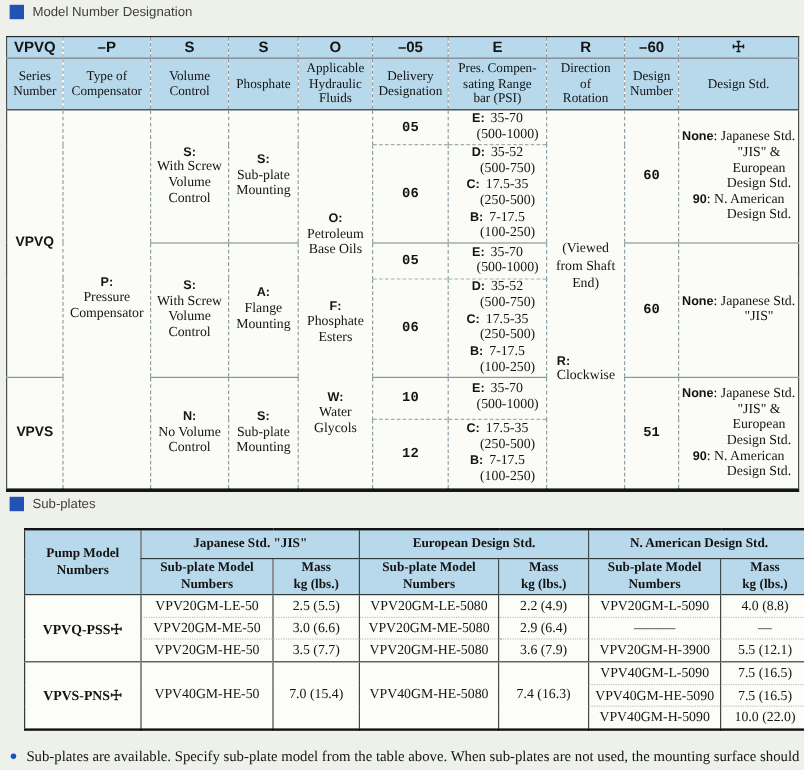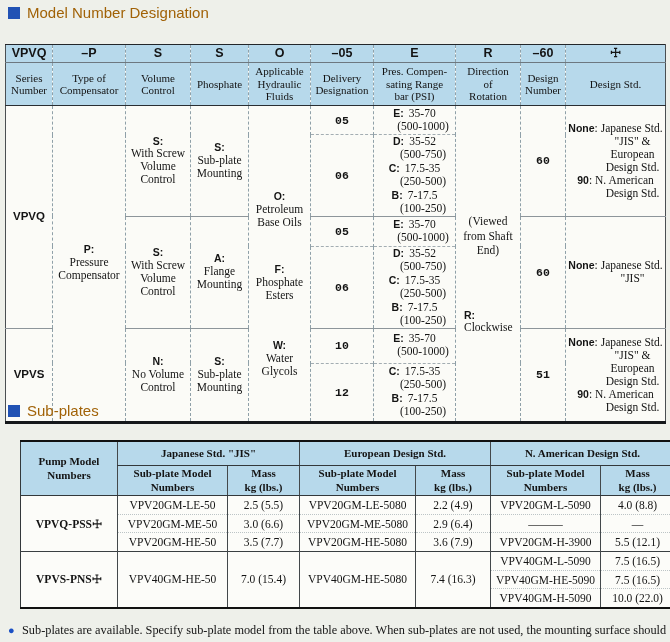--- a/index.html
+++ b/index.html
@@ -1,28 +1,28 @@
 <!DOCTYPE html>
 <html><head>
 <meta charset="utf-8">
 <style>
   html,body{margin:0;padding:0;}
   .page{position:relative;width:670px;height:642px;background:#eef0ea;overflow:hidden;
         font-family:"Liberation Serif",serif;color:#141414;}
 
   
   .sec-title{position:absolute;display:flex;align-items:center;gap:7px;
-             font-family:"Liberation Sans",sans-serif;font-size:15px;color:#a16207;}
+             font-family:"Liberation Sans",sans-serif;font-size:11px;color:#404040;}
   .sq{width:12px;height:12px;background:#2152b4;flex:0 0 auto;}
 
   table{border-collapse:collapse;table-layout:fixed;}
 
   
   .t1{position:absolute;left:5px;top:30px;width:660px;background:#fbfbf7;
-      border:1px solid #4a4f52;border-top:1.5px solid #22262a;border-bottom:3px solid #14171a;margin-top:14px;}
+      border:1px solid #4a4f52;border-top:1.5px solid #22262a;border-bottom:3px solid #14171a;}
   .t1 td{border-left:1px dashed #8fa0a8;vertical-align:middle;text-align:center;
          font-size:11.5px;line-height:1.13;padding:0;overflow:hidden;}
   .t1 td.c1{border-left:none;}
   .t1 tr.code td{height:17px;background:#b7d9eb;font-family:"Liberation Sans",sans-serif;
                  font-weight:bold;font-size:12.5px;border-bottom:1px solid #6d7880;}
   .t1 tr.head td{height:42px;background:#b7d9eb;font-size:11px;white-space:pre-line;
                  border-bottom:1px solid #2a2e32;}
   .ser{font-family:"Liberation Sans",sans-serif;font-weight:bold;font-size:12px;}
   .ser-b{padding-bottom:18px;}
   .dly,.dsn{font-family:Liberation Mono, monospace;font-weight:bold;font-size:11px;}
@@ -218,21 +218,21 @@
       <tr class="rdash" style="height:59px">
         <td class="dly bt">12</td>
         <td class="prs bt">
             <div class="kv kv-run"><b>C:</b><span class="kt">17.5-35</span><span class="ks">(250-500)</span></div>
             <div class="kv kv-run"><b>B:</b><span class="kt">7-17.5</span><span class="ks">(100-250)</span></div>
           </td>
       </tr>
     </tbody>
   </table>
 
-  <div class="sec-title" style="left:8px;top:402px;">
+  <div class="sec-title" style="left:8px;top:414px;">
     <span class="sq"></span>
     <span>Sub-plates</span>
   </div>
 
   <table class="t2">
     <colgroup>
       <col style="width:97px">
         <col style="width:110px">
         <col style="width:72px">
         <col style="width:116px">

